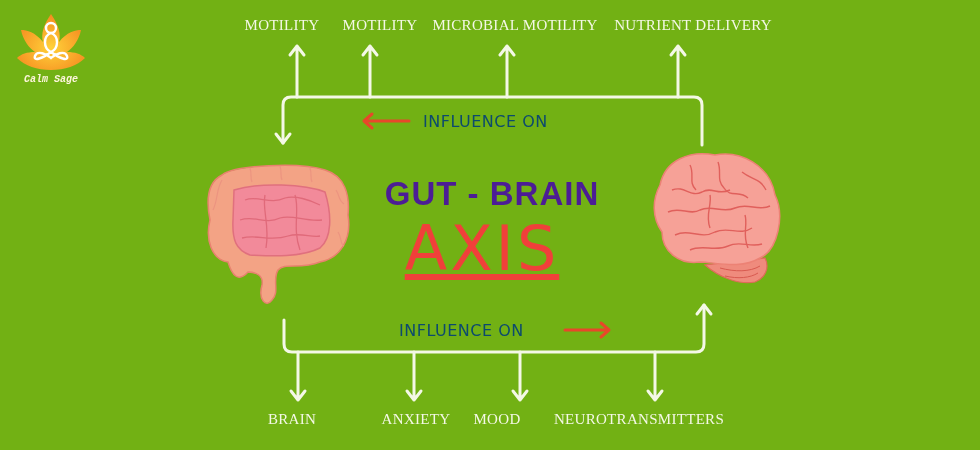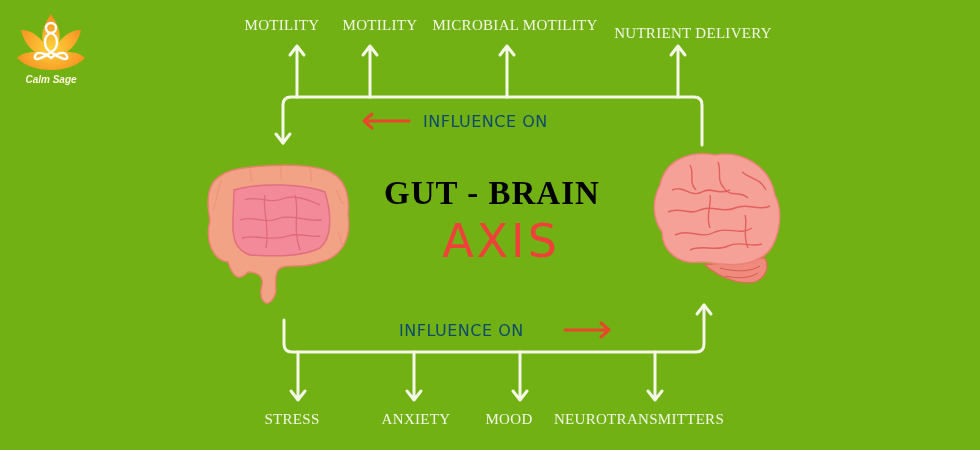--- a/index.html
+++ b/index.html
@@ -1,24 +1,24 @@
 <!DOCTYPE html>
 <html><head>
 <meta charset="utf-8">
 <style>
   html, body { margin: 0; padding: 0; }
   body { width: 980px; height: 450px; overflow: hidden; background: #72b114; position: relative; font-family: "DejaVu Sans", sans-serif; }
   .canvas { position: absolute; left: 0; top: 0; width: 980px; height: 450px; background: #72b114; }
   svg.diagram { position: absolute; left: 0; top: 0; }
   .label { position: absolute; color: #f4f8e6; font-family: Liberation Serif, serif; font-size: 15px; letter-spacing: 0.3px; white-space: nowrap; transform: translateX(-50%); }
   .influence { position: absolute; color: #0c4a6e; font-family: "DejaVu Sans", sans-serif; font-size: 16px; letter-spacing: 0.5px; white-space: nowrap; }
-  .title-top { position: absolute; left: 492px; top: 175px; transform: translateX(-50%); color: #000000; font-family: Liberation Serif, serif; font-weight: bold; font-size: 33px; letter-spacing: 1px; white-space: nowrap; }
-  .title-main { position: absolute; left: 501px; top: 218px; transform: translateX(-50%); color: #f0403a; font-family: "DejaVu Sans", sans-serif; font-size: 46px; letter-spacing: 3px; white-space: nowrap; line-height: 1; }
+  .title-top { position: absolute; left: 492px; top: 175px; transform: translateX(-50%); color: #4c1d95; font-family: Liberation Sans, sans-serif; font-weight: bold; font-size: 33px; letter-spacing: 1px; white-space: nowrap; }
+  .title-main { position: absolute; left: 482px; top: 218px; transform: translateX(-50%); color: #f0403a; font-family: "DejaVu Sans", sans-serif; font-size: 62px; letter-spacing: 3px; white-space: nowrap; line-height: 1; text-decoration: underline; }
   .logo { position: absolute; left: 15px; top: 12px; width: 72px; height: 78px; }
-  .logo-text { position: absolute; left: 0; top: 62px; width: 72px; text-align: center; color: #fdf5dc; font-family: Liberation Sans, sans-serif; font-style: italic; font-size: 10px; font-weight: bold; }
+  .logo-text { position: absolute; left: 0; top: 62px; width: 72px; text-align: center; color: #fdf5dc; font-family: Liberation Mono, monospace; font-style: italic; font-size: 10px; font-weight: bold; }
 </style>
 </head>
 <body>
 
 <div class="canvas">
 
   <div class="logo">
     <svg width="72" height="64" viewBox="0 0 72 64">
       <defs>
         <radialGradient id="lg" cx="50%" cy="60%" r="60%">
@@ -96,26 +96,26 @@
       <g fill="none" stroke="#d85a50" stroke-width="1">
         <path d="M720 268 C735 272 750 272 760 266"></path>
         <path d="M725 276 C738 279 750 278 758 273"></path>
       </g>
     </g>
   </svg>
 
   <div class="label" style="left:282px; top:17px;">MOTILITY</div>
   <div class="label" style="left:380px; top:17px;">MOTILITY</div>
   <div class="label" style="left:515px; top:17px;">MICROBIAL MOTILITY</div>
-  <div class="label" style="left:693px; top:17px;margin-top:8px;">NUTRIENT DELIVERY</div>
+  <div class="label" style="left:693px; top:17px;">NUTRIENT DELIVERY</div>
 
   <div class="influence" style="left:423px; top:112px;">INFLUENCE ON</div>
   <div class="influence" style="left:399px; top:321px;">INFLUENCE ON</div>
 
   <div class="title-top">GUT - BRAIN</div>
   <div class="title-main">AXIS</div>
 
-  <div class="label" style="left:292px; top:411px;">STRESS</div>
+  <div class="label" style="left:292px; top:411px;">BRAIN</div>
   <div class="label" style="left:416px; top:411px;">ANXIETY</div>
-  <div class="label" style="left:509px; top:411px;">MOOD</div>
+  <div class="label" style="left:497px; top:411px;">MOOD</div>
   <div class="label" style="left:639px; top:411px;">NEUROTRANSMITTERS</div>
 
 </div>
 
 </body></html>

